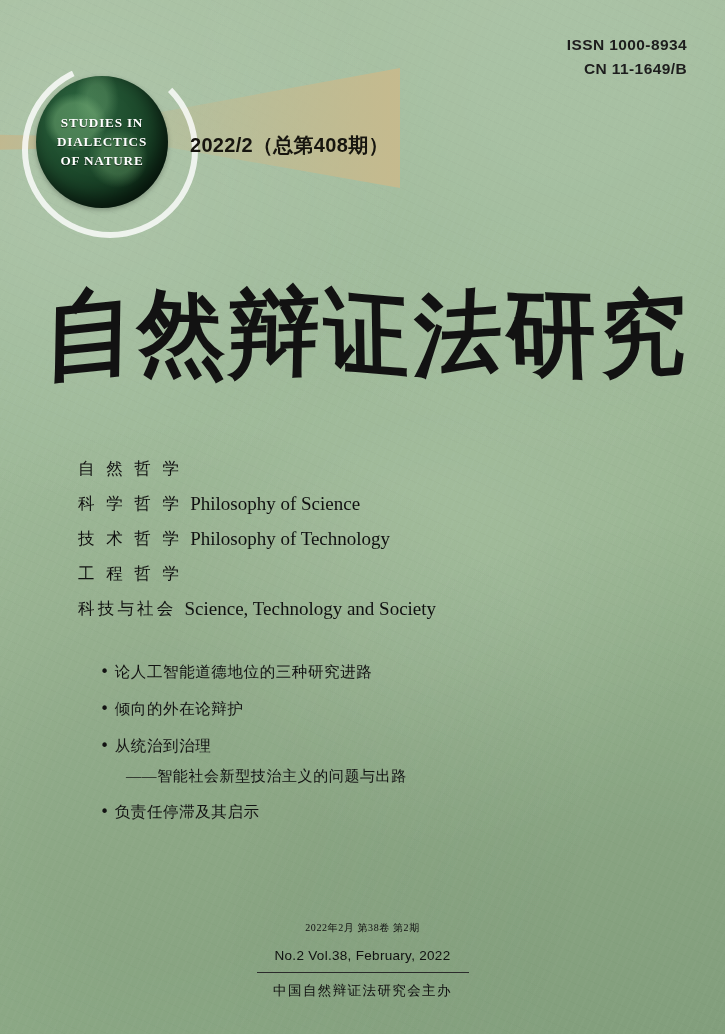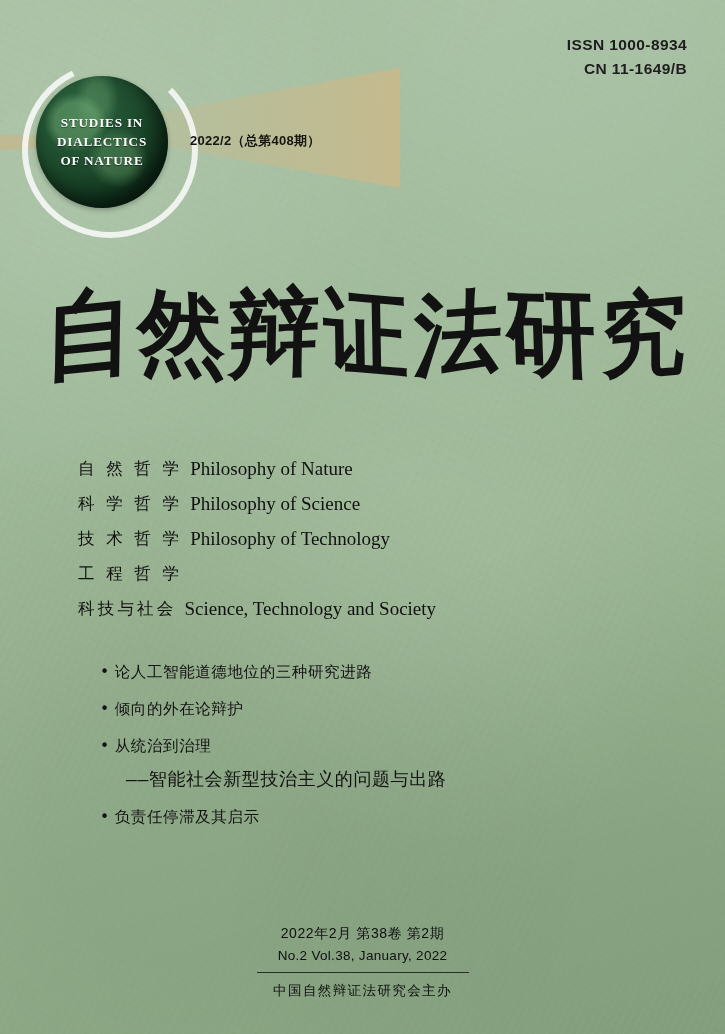--- a/index.html
+++ b/index.html
@@ -135,21 +135,21 @@
     top: 130px;
     width: 120px;
     height: 24px;
     background: linear-gradient(90deg, rgba(196,183,140,0.85), rgba(196,183,140,0.25));
     clip-path: polygon(0% 20%, 100% 30%, 100% 72%, 0% 82%);
   }
   .issue-label {
     position: absolute;
     left: 190px;
     top: 132px;
-    font-size: 13px;
+    font-size: 20px;
     font-weight: bold;
     color: #17150f;
     letter-spacing: 0.3px;
     white-space: nowrap;
     font-family: "Liberation Sans", sans-serif;
   }
 
   
   .title-cn {
     position: absolute;
@@ -218,42 +218,42 @@
     color: #121212;
     margin-bottom: 16px;
     letter-spacing: 0.6px;
     white-space: nowrap;
   }
   .article .bullet {
     display: inline-block;
     margin-right: 5px;
   }
   .article-sub {
-    font-family: Liberation Mono, monospace;
-    font-size: 18px;
+    font-family: Liberation Serif, serif;
+    font-size: 15px;
     color: #121212;
     margin: -6px 0 16px 26px;
     letter-spacing: 0.6px;
     white-space: nowrap;
   }
 
   
   .footer {
     position: absolute;
     left: 0;
     right: 0;
     bottom: 34px;
     text-align: center;
   }
   .footer-line1 {
-    font-family: Liberation Sans, sans-serif;
-    font-size: 14px;
+    font-family: Liberation Serif, serif;
+    font-size: 10px;
     color: #101010;
     letter-spacing: 0.6px;
-    margin-bottom: 5px;
+    margin-bottom: 13px;
   }
   .footer-line2 {
     font-family: "Liberation Sans", sans-serif;
     font-size: 13.5px;
     color: #101010;
     letter-spacing: 0.3px;
     margin-bottom: 9px;
   }
   .footer-rule {
     width: 212px;
@@ -305,21 +305,20 @@
     <span>辩</span>
     <span>证</span>
     <span>法</span>
     <span>研</span>
     <span>究</span>
   </div>
 
   <div class="sections">
     <div class="section-row">
       <div class="sec-cn">自 然 哲 学</div>
-      <div class="sec-en">Philosophy of Nature</div>
     </div>
     <div class="section-row">
       <div class="sec-cn">科 学 哲 学</div>
       <div class="sec-en">Philosophy of Science</div>
     </div>
     <div class="section-row">
       <div class="sec-cn">技 术 哲 学</div>
       <div class="sec-en">Philosophy of Technology</div>
     </div>
     <div class="section-row">
@@ -342,17 +341,17 @@
       <span class="bullet">•</span><span>从统治到治理</span>
     </div>
     <div class="article-sub">——智能社会新型技治主义的问题与出路</div>
     <div class="article">
       <span class="bullet">•</span><span>负责任停滞及其启示</span>
     </div>
   </div>
 
   <div class="footer">
     <div class="footer-line1">2022年2月   第38卷   第2期</div>
-    <div class="footer-line2">No.2 Vol.38, January, 2022</div>
+    <div class="footer-line2">No.2 Vol.38, February, 2022</div>
     <div class="footer-rule"></div>
     <div class="footer-line3">中国自然辩证法研究会主办</div>
   </div>
 </div>
 
 </body></html>

